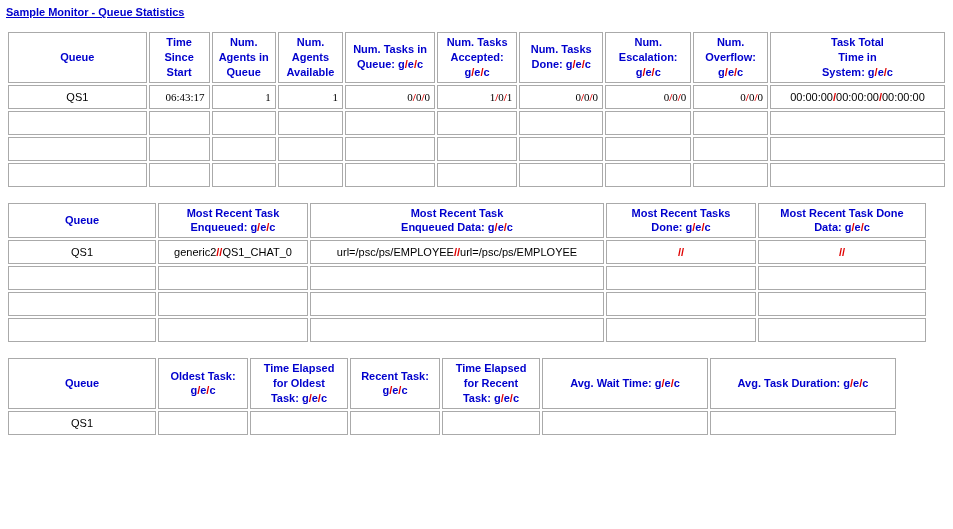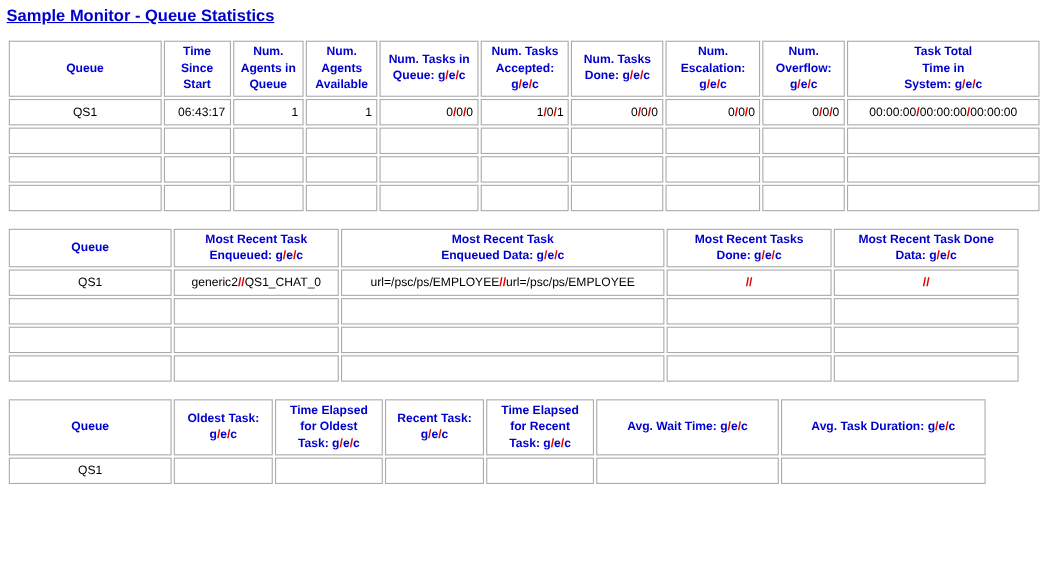--- a/index.html
+++ b/index.html
@@ -5,21 +5,21 @@
 body {
   margin: 0;
   padding: 6px;
   font-family: Verdana, Geneva, sans-serif;
   font-size: 11px;
   background: #fff;
 }
 a.title-link {
   color: #0000cd;
   font-weight: bold;
-  font-size: 15px;
+  font-size: 11px;
 }
 table {
   border-collapse: separate;
   border-spacing: 2px;
   margin-top: 12px;
 }
 th, td {
   border: 1px solid #aaa;
   padding: 2px 4px;
   font-size: 11px;
@@ -30,21 +30,21 @@
   color: #0000cd;
   font-weight: bold;
   text-align: center;
   line-height: 1.35;
 }
 td {
   height: 18px;
 }
 td.empty { }
 .data-left { text-align: center; }
-.data-right { text-align: right; }
+.data-right { text-align: right; font-family: Liberation Serif, serif; }
 .data-center { text-align: center; }
 .sep { color: #e00000; font-weight: bold; }
 .frag { color: #000; }
 </style>
 </head>
 <body>
 
 
 
 <a href="#" class="title-link">Sample Monitor - Queue Statistics</a>

